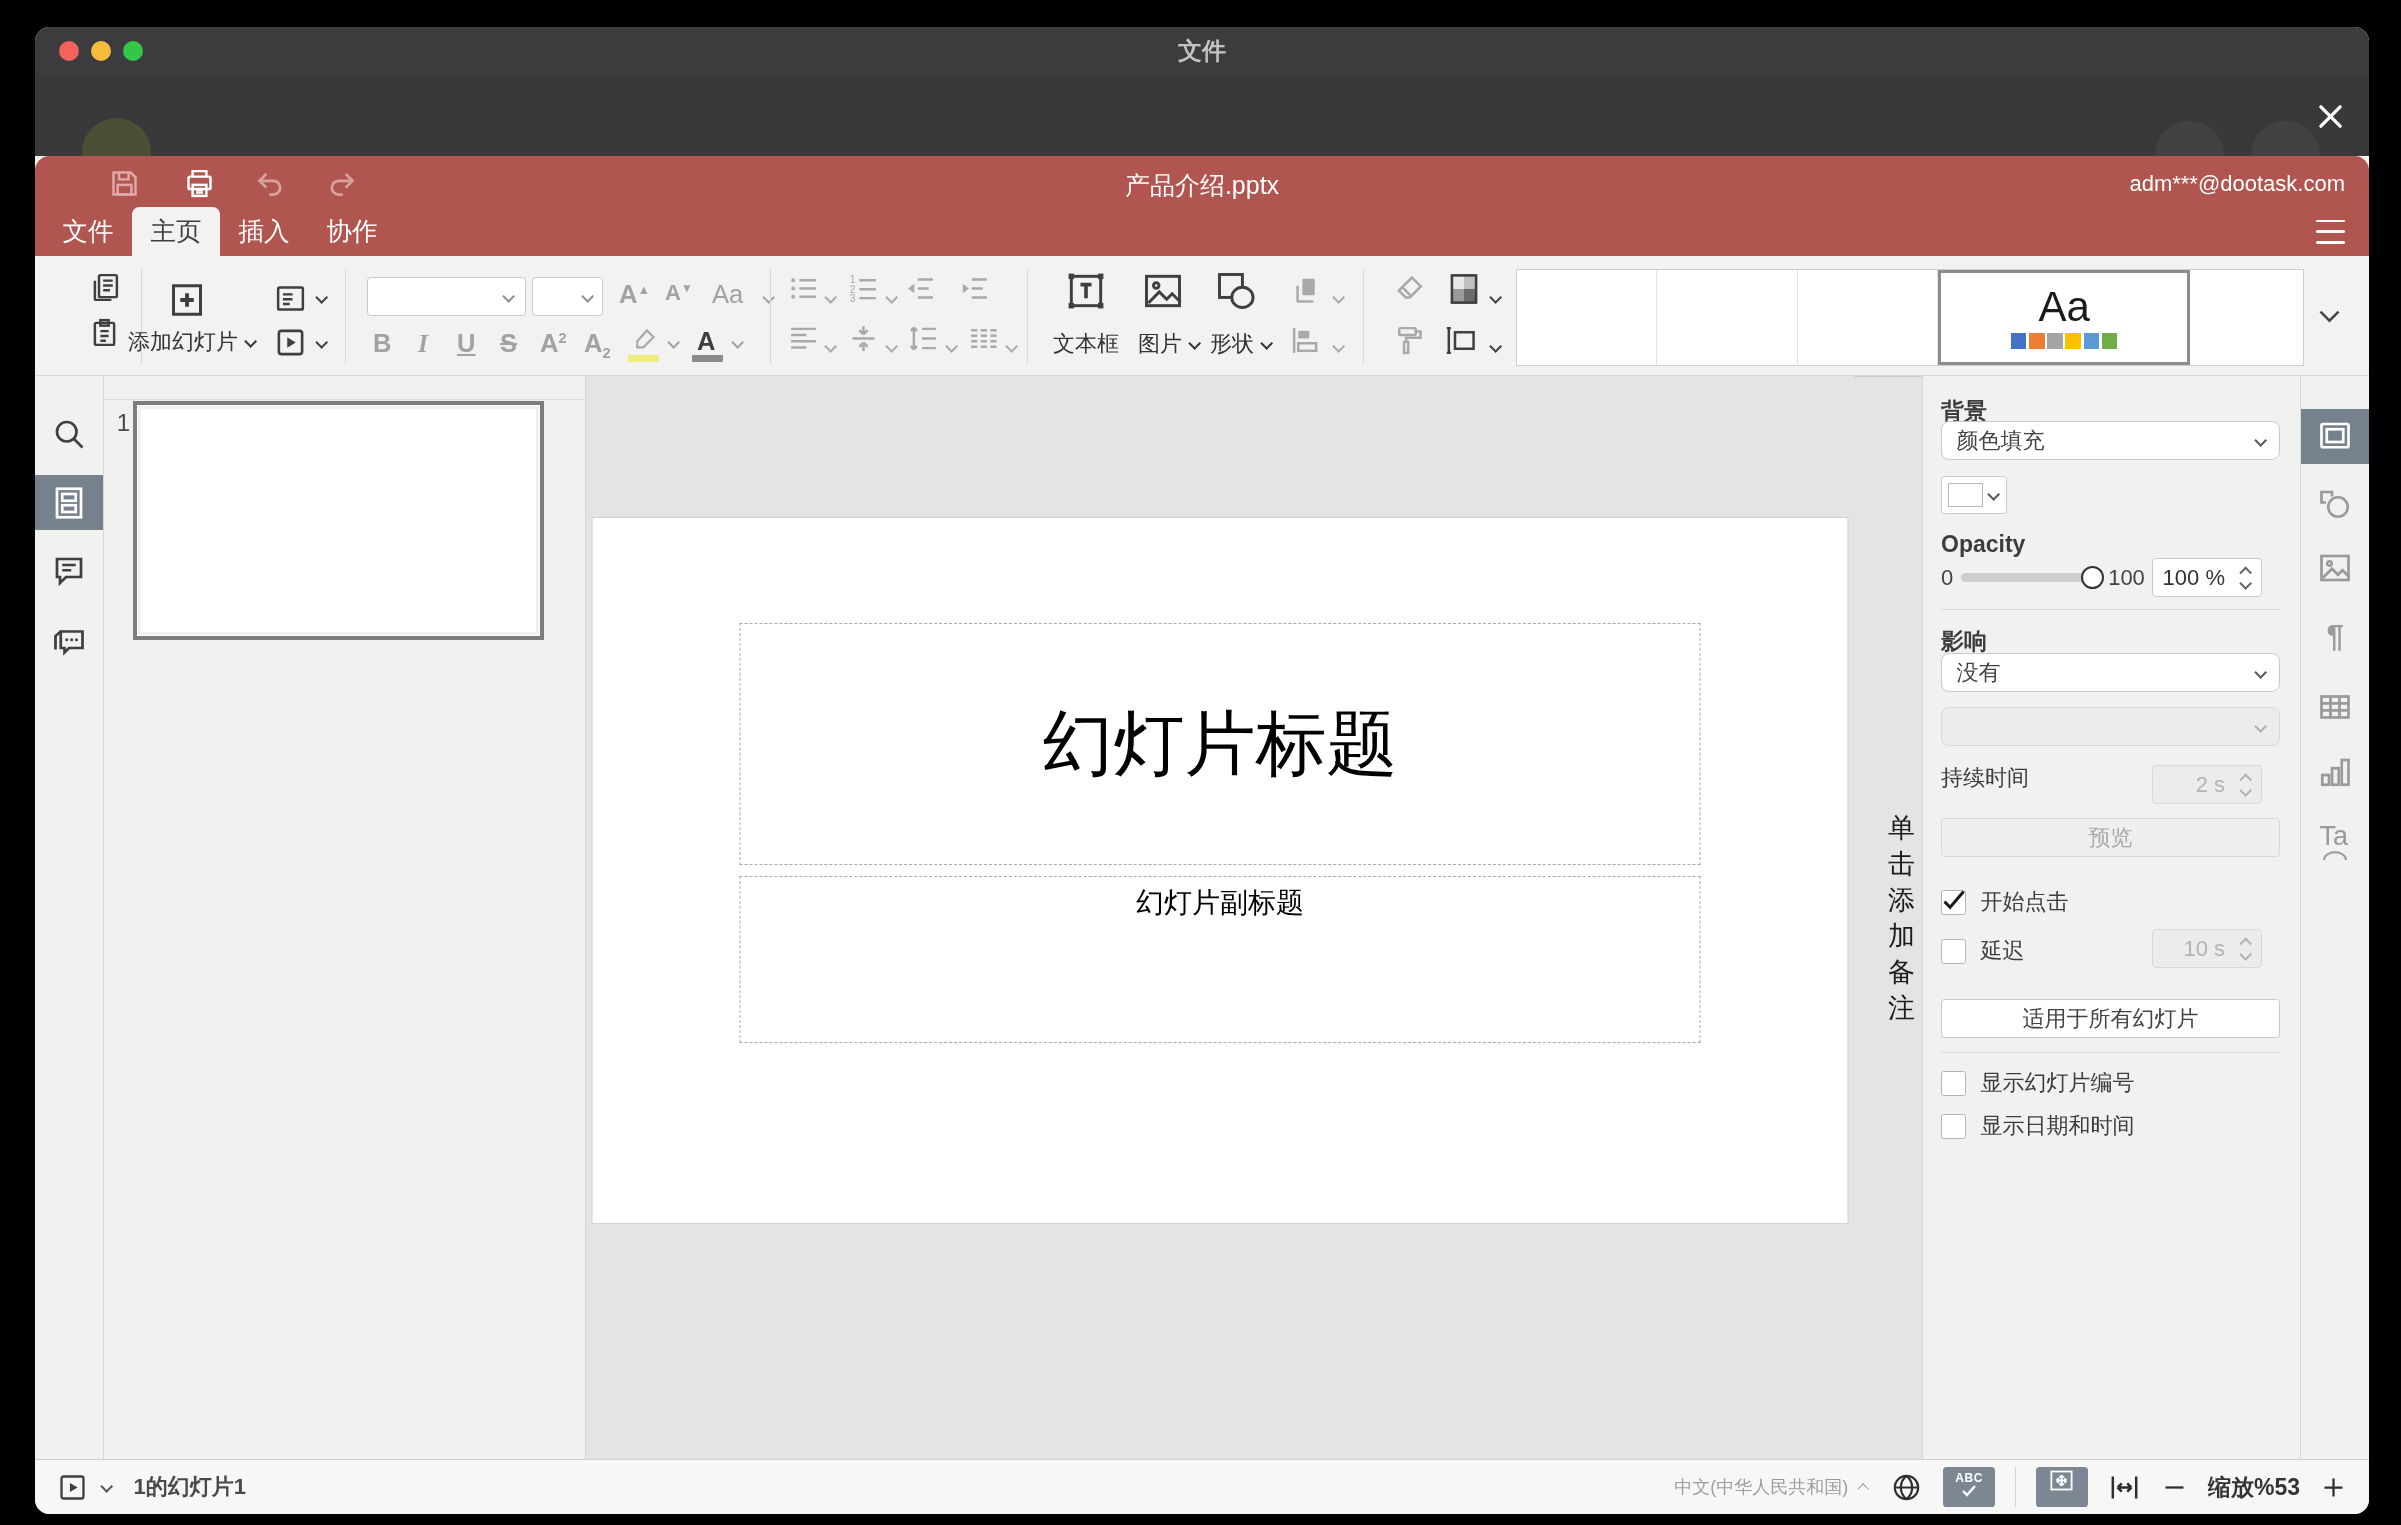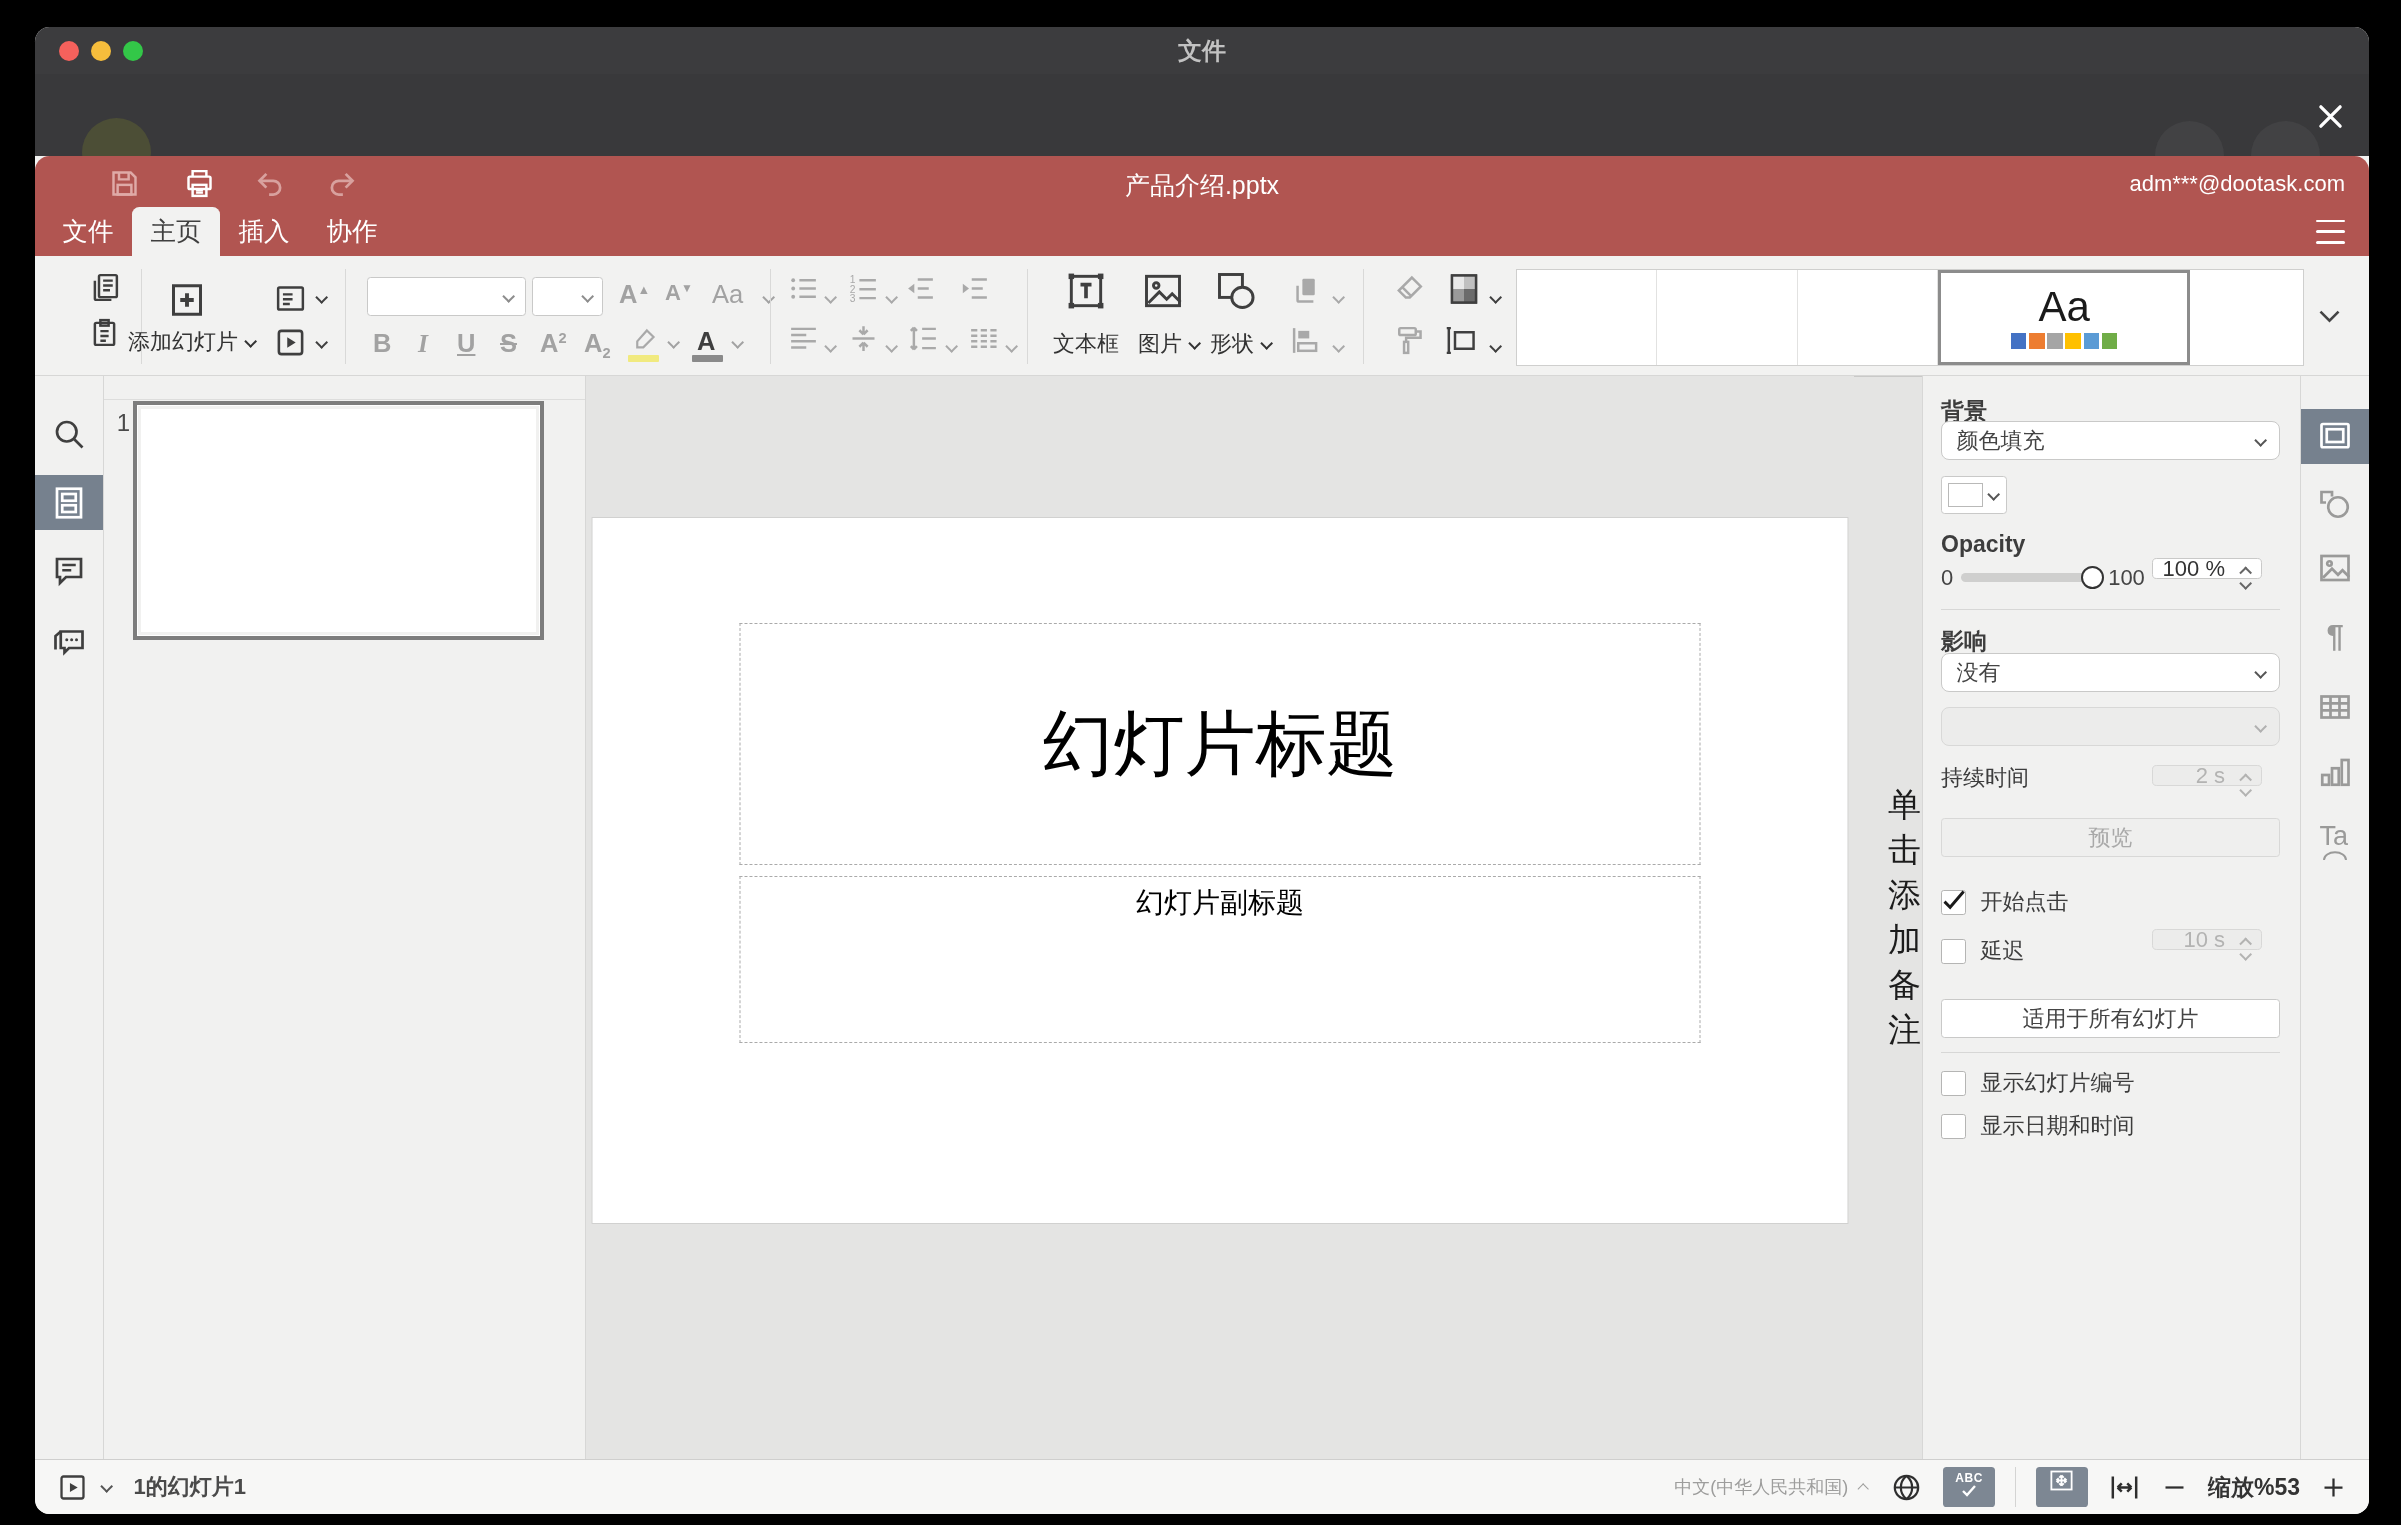--- a/index.html
+++ b/index.html
@@ -89,21 +89,21 @@
   .slide { position:absolute; left:50%; transform:translateX(-50%); top:142px;
            width:1255px; height:705px; background:#fff; box-shadow:0 0 0 0.9px #cfcfce; }
   .ph { position:absolute; border:1.8px dashed #aaaaaa; }
   .ph.title { left:147px; top:105px; width:961px; height:242px;
               display:flex; align-items:center; justify-content:center; }
   .ph.subtitle { left:147px; top:358px; width:961px; height:167px; text-align:center; }
   .ph.title .txt { font-size:71px; color:#000; }
   .ph.subtitle .txt { font-size:28px; color:#000; display:inline-block; margin-top:7.3px; }
   .notes { flex:0 0 68px; border-top:0.9px solid #c9c9c8; background:#e4e4e3;
            display:flex; align-items:center; padding-left:34px; }
-  .notes .txt { font-size:33px; color:#1c1c1c; }
+  .notes .txt { font-size:27px; color:#1c1c1c; }
 
   
   .rpanel { width:378px; background:#f1f1f0; border-left:0.9px solid #d7d7d6; position:relative; }
   .rp { position:absolute; left:18px; width:339px; }
   .rp.lbl { font-size:23px; font-weight:bold; color:#3d3d3d; }
   .ddown { height:39px; background:#fff; border:0.9px solid #c9c9c8; border-radius:8px;
            font-size:22px; color:#444; display:flex; align-items:center; padding:0 14.6px;
            position:absolute; left:18px; width:339px; cursor:pointer; }
   .ddown .chev { position:absolute; right:11px; top:12px; color:#555; }
   .ddown.dis { background:#ececeb; border-color:#d8d8d7; color:#b0b0b0; cursor:default; }
@@ -113,21 +113,21 @@
                padding:0 5.5px; cursor:pointer; }
   .swatchbox .sw { width:36px; height:24px; background:#fff; border:0.9px solid #b9b9b8; }
   .swatchbox .chev { margin-left:3.6px; color:#555; }
   .hr { position:absolute; left:18px; width:339px; height:0.9px; background:#d7d7d6; }
   .sliderrow { position:absolute; left:18px; width:339px; height:39px; display:flex; align-items:center; }
   .smin { font-size:22px; color:#444; }
   .track { position:relative; width:133px; height:8.2px; background:#cfcfce; border-radius:4.6px; margin-left:7.3px; }
   .knob { position:absolute; right:-10px; top:-7.3px; width:23px; height:23px; background:#fff;
           border:2.7px solid #333; border-radius:50%; cursor:pointer; }
   .smax { font-size:22px; color:#444; margin-left:14.6px; }
-  .spin { position:absolute; left:229px; width:110px; height:21px; background:#fff;
+  .spin { position:absolute; left:229px; width:110px; height:39px; background:#fff;
           border:0.9px solid #c9c9c8; border-radius:4.6px; display:flex; align-items:center;
           justify-content:flex-end; padding-right:36px; font-size:22px; color:#333; }
   .spin.dis { background:#ececeb; border-color:#d8d8d7; color:#b3b3b2; }
   .spin .arrows { position:absolute; right:7.3px; top:4.6px; width:16.4px; height:29px; color:#666; }
   .spin.dis .arrows { color:#b3b3b2; }
   .arrows::before, .arrows::after { content:''; position:absolute; left:3.6px; width:7.3px; height:7.3px;
           border-right:2px solid currentColor; border-bottom:2px solid currentColor; }
   .arrows::before { top:4.6px; transform:rotate(-135deg); }
   .arrows::after { bottom:4.6px; transform:rotate(45deg); }
   .btnw { position:absolute; left:18px; width:339px; height:39px; background:#fff;

